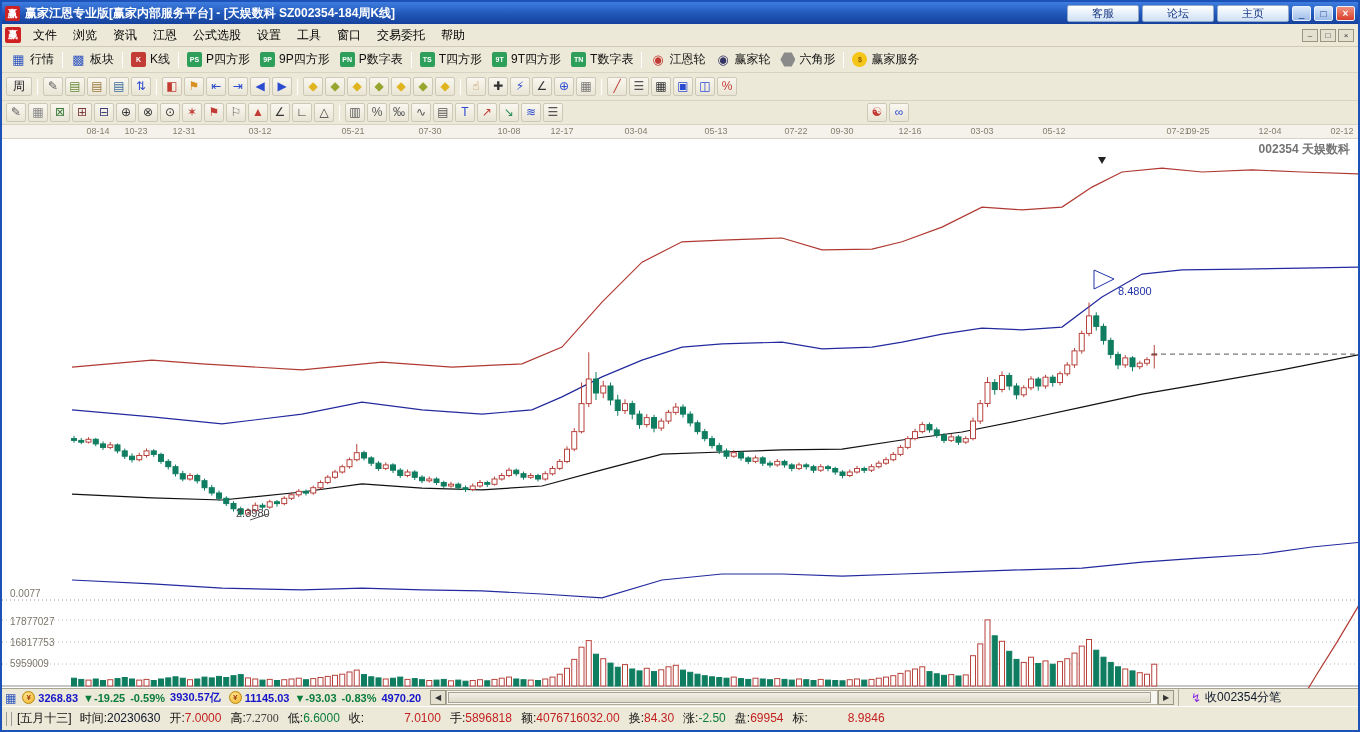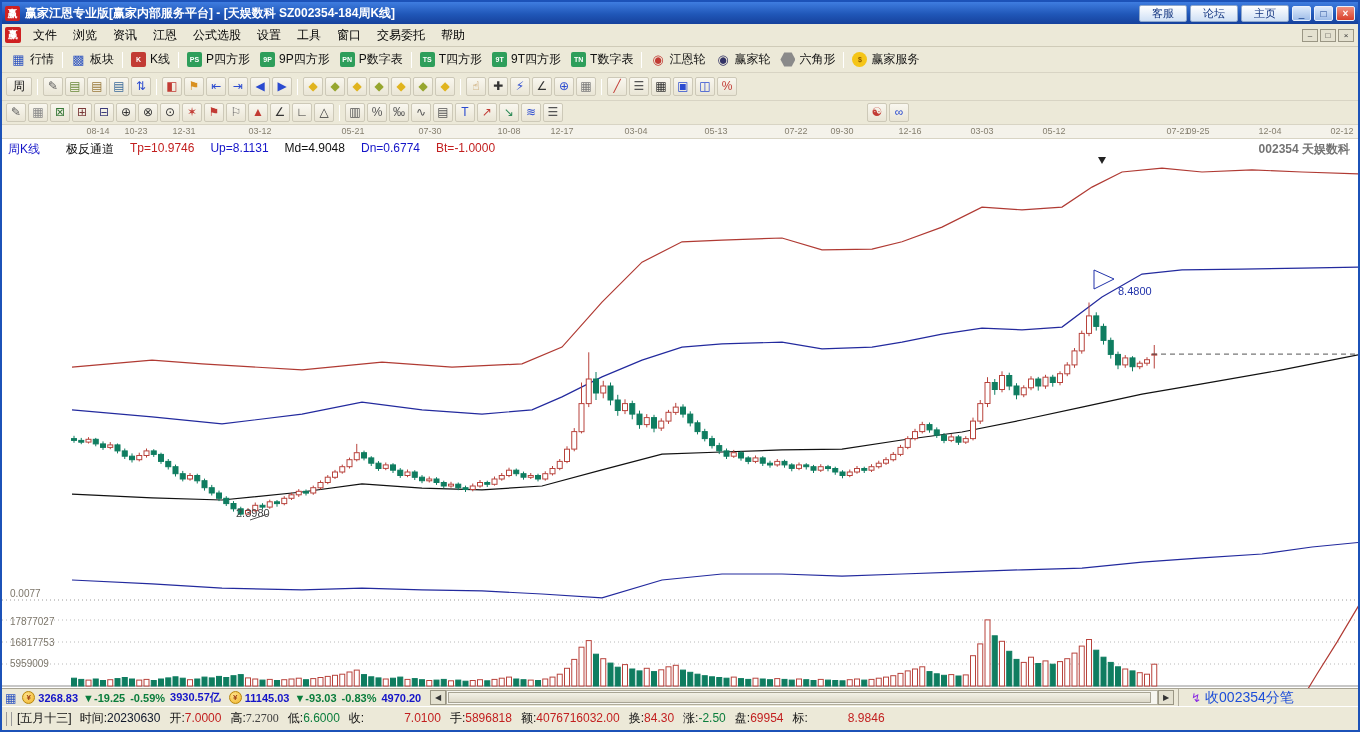--- a/index.html
+++ b/index.html
@@ -3,21 +3,21 @@
 <meta charset="utf-8">
 <style>
   *{box-sizing:border-box;margin:0;padding:0}
   html,body{width:1360px;height:732px;overflow:hidden;font-family:"Liberation Sans","DejaVu Sans",sans-serif;font-size:12px}
   #app{position:relative;width:1360px;height:732px;background:#ece9d8;border:2px solid #1c52b8}
   
   .titlebar{position:absolute;left:0;top:0;width:100%;height:22px;background:linear-gradient(180deg,#3f7de0 0%,#2057b8 55%,#16419c 100%);display:flex;align-items:center;color:#fff}
   .logo{width:15px;height:15px;background:#cf2121;color:#fff;font-size:10px;line-height:15px;text-align:center;margin:0 5px 0 3px;font-weight:bold;border-radius:2px;flex:none}
   .title-text{font-size:12px;font-weight:bold;white-space:nowrap}
   #tb-actions{margin-left:auto;display:flex;align-items:center;gap:3px;padding-right:3px}
-  .svc-btn{height:17px;padding:0 12px;font-size:11px;color:#10337f;background:linear-gradient(#ffffff,#cfe0f5);border:1px solid #8fa8cc;border-radius:2px;cursor:default;font-family:inherit}
+  .svc-btn{height:17px;padding:0 24px;font-size:11px;color:#10337f;background:linear-gradient(#ffffff,#cfe0f5);border:1px solid #8fa8cc;border-radius:2px;cursor:default;font-family:inherit}
   .win-btn{width:19px;height:15px;font-size:10px;line-height:13px;text-align:center;border-radius:2px;border:1px solid #e8f0fc;display:inline-block}
   .win-minimize,.win-maximize{background:linear-gradient(#dce9fb,#9fbde8);color:#123c8c}
   .win-close{background:linear-gradient(#f0907f,#d9402c);color:#fff;font-weight:bold}
   
   .menubar{position:absolute;top:22px;height:23px;width:100%;background:#ece9d8;border-bottom:1px solid #cfcbb8;display:flex;align-items:center}
   .menu-logo{width:16px;height:16px;background:#cf2121;color:#fff;font-size:10px;line-height:16px;text-align:center;font-weight:bold;margin:0 4px 0 3px;border-radius:2px}
   #menu-items{display:flex;align-items:center}
   .menu-item{padding:3px 8px;color:#000;cursor:default}
   #menu-win{margin-left:auto;display:flex;gap:2px;padding-right:4px}
   .mwin{width:16px;height:13px;border:1px solid #9a9684;background:#e4e1d0;font-size:8px;line-height:11px;text-align:center;color:#333}
@@ -57,21 +57,21 @@
   .sgrid{color:#2f55c0;font-size:12px;margin:0 3px;cursor:default}
   .coin{width:13px;height:13px;border-radius:50%;background:radial-gradient(circle at 35% 30%,#ffe28a,#f0b429);border:1px solid #b8860b;color:#9c3c10;font-size:8px;line-height:11px;text-align:center;font-weight:bold;margin:0 3px;flex:none}
   .iv{color:#1414c8;font-weight:bold;margin-right:5px}
   .ic{color:#0a7d3c;font-weight:bold;margin-right:5px}
   .hscroll{flex:1;display:flex;align-items:center;height:15px;margin:0 4px}
   .sarrow{width:16px;height:15px;border:1px solid #9a9684;background:#e4e1d0;font-size:8px;line-height:13px;text-align:center;color:#333;flex:none;cursor:default}
   .strack{flex:1;height:15px;border:1px solid #b0ac9c;background:#f7f6f0;position:relative}
   .sthumb{position:absolute;left:1px;top:1px;bottom:1px;width:99%;background:linear-gradient(#f2f0e6,#ddd9c9);border:1px solid #a8a494}
   .sr-right{width:180px;display:flex;align-items:center;gap:4px;padding-left:12px;border-left:1px solid #b0ac9c;height:100%}
   .fb-icon{color:#8a2be2;font-size:12px}
-  .fb-label{color:#1d4ed8;font-size:14px;cursor:default}
+  .fb-label{color:#0f172a;font-size:12px;cursor:default}
   
   #infobar{position:absolute;top:704px;height:24px;width:100%;background:#ece9d8;border-top:1px solid #fff;display:flex;align-items:center;padding-left:4px;font-size:12px;white-space:nowrap}
   .grip{width:6px;height:14px;border-left:1px solid #999;border-right:1px solid #999;margin-right:5px;flex:none}
   .lunar{color:#111;margin-right:8px}
   #info-fields{display:flex;gap:9px}
   .if .ifl{color:#111}
 </style>
 </head>
 <body>
 
@@ -725,29 +725,20 @@
         <line x1="1152.25" x2="1152.25" y1="206.0" y2="229.5" stroke="#b8433c" stroke-width="1"></line>
         <rect x="1149.75" y="215.1" width="5" height="1.0" fill="#ffffff" stroke="#b8433c"></rect>
         <rect x="1149.75" y="525.2" width="5" height="21.8" fill="#ffffff" stroke="#b8433c"></rect>
         <line x1="1150" x2="1356" y1="215.1" y2="215.1" stroke="#555555" stroke-dasharray="5,4"></line>
         <text x="1116" y="156" fill="#2233aa" font-size="11">8.4800</text>
         <text x="234" y="378" fill="#444444" font-size="11">2.3980</text>
         <polygon points="1092,150 1112,140 1092,131" fill="none" stroke="#2233aa"></polygon>
         <polygon points="1096,18 1104,18 1100,25" fill="#222222"></polygon>
         <line x1="248" y1="381" x2="266" y2="375" stroke="#555555"></line>
       </svg>
-    <div class="legend">
-      <span class="lg-period">周K线</span>
-      <span class="lg-ind">极反通道</span>
-      <span class="lg-tp">Tp=10.9746</span>
-      <span class="lg-up">Up=8.1131</span>
-      <span class="lg-md">Md=4.9048</span>
-      <span class="lg-dn">Dn=0.6774</span>
-      <span class="lg-bt">Bt=-1.0000</span>
-    </div>
     <span class="stock-label">002354 天娱数科</span>
     <span class="axis-label al-zero">0.0077</span>
     <span class="axis-label al-v1">17877027</span>
     <span class="axis-label al-v2">16817753</span>
     <span class="axis-label al-v3">5959009</span>
   </div>
 
   <div id="statusrow">
     <span class="sgrid">▦</span>
     <span class="coin">¥</span>

